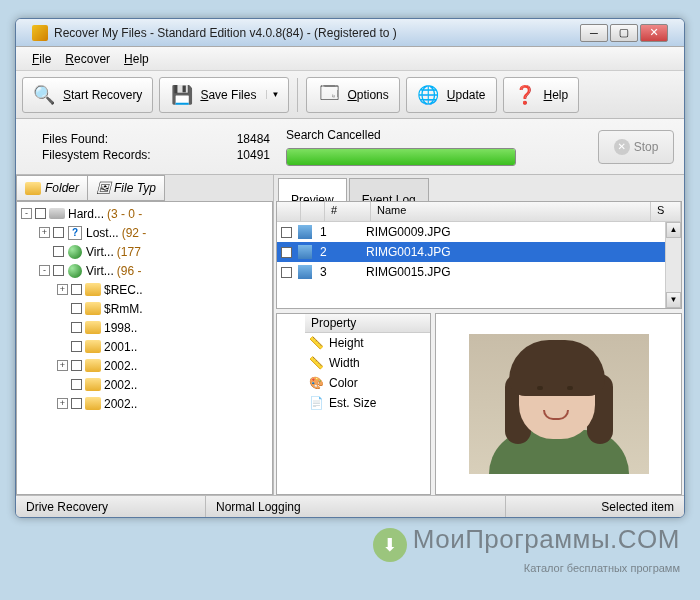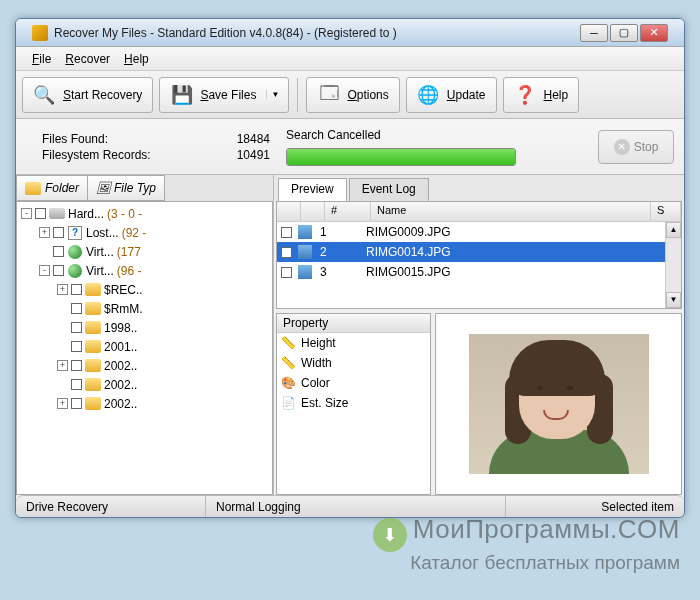--- a/index.html
+++ b/index.html
@@ -40,55 +40,55 @@
 .tree-row .exp.none { border: none; }
 .tree-row .cb { width: 11px; height: 11px; border: 1px solid #666; background: #fff; cursor: pointer; }
 .tree-row .fic { width: 16px; height: 16px; display: inline-flex; align-items: center; justify-content: center; font-size: 13px; }
 .tree-row .lbl { font-size: 12px; }
 .tree-row .suf { color: #a16207; }
 .indent-0 { padding-left: 4px; }
 .indent-1 { padding-left: 22px; }
 .indent-2 { padding-left: 40px; }
 .right-pane { flex: 1; display: flex; flex-direction: column; }
 .rtabs { display: flex; height: 26px; background: #e8e8e8; padding-left: 4px; padding-top: 3px; }
-.rtab { border: 1px solid #aaa; border-bottom: none; background: #fff; padding: 3px 12px; margin-right: 2px; cursor: pointer; }
+.rtab { border: 1px solid #aaa; border-bottom: none; background: #fff; padding: 14px 12px; margin-right: 2px; cursor: pointer; }
 .rtab.inactive { background: #e0e0e0; }
 .filelist { height: 108px; background: #fff; border: 1px solid #aaa; margin: 0 2px; display: flex; flex-direction: column; }
 .fl-head { display: flex; background: linear-gradient(#f8f8f8,#e0e0e0); height: 20px; border-bottom: 1px solid #ccc; }
 .fl-head .col { border-right: 1px solid #ccc; padding: 2px 6px; font-size: 11px; }
 .fl-body { flex: 1; overflow: hidden; position: relative; }
 .fl-row { display: flex; align-items: center; height: 20px; }
 .fl-row.sel { background: #2a6fd6; color: #fff; }
 .fl-row .c { padding: 0 6px; overflow: hidden; }
 .fl-cb { width: 11px; height: 11px; border: 1px solid #666; background: #fff; margin: 0 4px; cursor: pointer; }
 .fl-ic { width: 14px; height: 14px; display: inline-block; background: linear-gradient(#7ab8e8,#4080c0); margin: 0 2px; }
 .col-cb { width: 24px; } .col-ic { width: 24px; } .col-n { width: 46px; } .col-name { flex: 1; } .col-s { width: 30px; }
 .scroll-v { position: absolute; right: 0; top: 0; bottom: 0; width: 16px; background: #e8e8e8; border-left: 1px solid #ccc; }
 .scroll-v .arr { height: 16px; background: linear-gradient(#f4f4f4,#d8d8d8); border: 1px solid #bbb; font-size: 8px; text-align: center; line-height: 14px; cursor: pointer; }
 .lower { flex: 1; display: flex; margin: 4px 2px 0 2px; gap: 4px; }
-.prop-pane { width: 155px; background: #fff; border: 1px solid #aaa; }
+.prop-pane { width: 155px; background: #fff; border: 1px solid #aaa; padding-left: 28px; }
 .prop-head { background: linear-gradient(#f8f8f8,#e0e0e0); padding: 2px 6px; border-bottom: 1px solid #ccc; }
 .prop-row { display: flex; align-items: center; height: 20px; padding: 0 4px; gap: 4px; }
 .prop-row .pic { width: 16px; height: 16px; display: inline-flex; align-items: center; justify-content: center; font-size: 12px; }
 .preview-img { flex: 1; background: #fff; border: 1px solid #aaa; display: flex; align-items: center; justify-content: center; overflow: hidden; position: relative; }
 .face { width: 180px; height: 140px; background: linear-gradient(#c8bda8 0%, #d8cfba 100%); position: relative; }
 .face .head { position: absolute; left: 50px; top: 15px; width: 76px; height: 90px; background: #e8c8b0; border-radius: 38px 38px 34px 34px; }
 .face .hair { position: absolute; left: 40px; top: 6px; width: 96px; height: 56px; background: #4a3626; border-radius: 50px 50px 20px 20px; }
 .face .hair2 { position: absolute; left: 36px; top: 40px; width: 26px; height: 70px; background: #4a3626; border-radius: 14px; }
 .face .hair3 { position: absolute; right: 36px; top: 40px; width: 26px; height: 70px; background: #4a3626; border-radius: 14px; }
 .face .body { position: absolute; left: 20px; bottom: 0; width: 140px; height: 44px; background: #5a7a4a; border-radius: 60px 60px 0 0; }
 .face .eye { position: absolute; width: 6px; height: 4px; background: #3a2a1a; border-radius: 3px; top: 52px; }
 .face .e1 { left: 68px; } .face .e2 { left: 98px; }
 .face .mouth { position: absolute; left: 74px; top: 76px; width: 26px; height: 10px; border: 2px solid #a05040; border-top: none; border-radius: 0 0 14px 14px; }
-.statusbar { height: 22px; background: linear-gradient(#f0f0f0,#dadada); border-top: 1px solid #bbb; display: flex; align-items: center; border-radius: 7px; }
+.statusbar { height: 22px; background: linear-gradient(#f0f0f0,#dadada); border-top: 1px solid #bbb; display: flex; align-items: center; }
 .sb-cell { padding: 0 10px; border-right: 1px solid #bbb; height: 100%; display: flex; align-items: center; }
 .sb-cell.r { margin-left: auto; border-right: none; }
 .watermark { position: absolute; bottom: 26px; right: 20px; text-align: right; color: rgba(60,60,60,0.55); pointer-events: none; }
 .watermark .t1 { font-size: 26px; font-weight: 400; letter-spacing: 0.5px; }
-.watermark .t2 { font-size: 19px; }
+.watermark .t2 { font-size: 11px; }
 .watermark .dl { display: inline-flex; width: 34px; height: 34px; border-radius: 50%; background: rgba(140,190,80,0.7); align-items: center; justify-content: center; color: #fff; font-size: 18px; margin-right: 6px; vertical-align: middle; }
 .ic-folder { background: linear-gradient(#ffe088,#e8b030); border-radius: 2px; width: 16px; height: 13px; display: inline-block; }
 .ic-drive { background: linear-gradient(#ddd,#aaa); border-radius: 2px; width: 16px; height: 11px; display: inline-block; }
 .ic-globe { background: radial-gradient(circle at 30% 30%, #a0e8a0, #208020); border-radius: 50%; width: 14px; height: 14px; display: inline-block; }
 .ic-q { background: #fff; border: 1px solid #888; width: 14px; height: 14px; display: inline-flex; align-items: center; justify-content: center; color: #06c; font-weight: bold; font-size: 10px; }
 </style>
 </head>
 <body>
 
 <div class="window">

